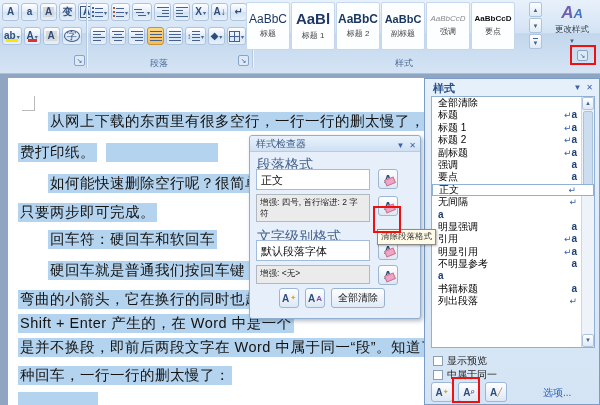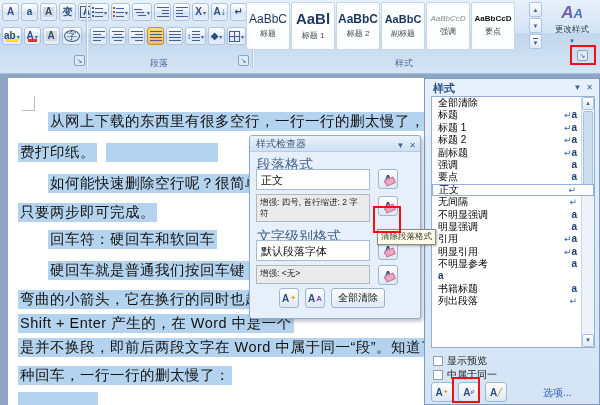--- a/index.html
+++ b/index.html
@@ -414,21 +414,20 @@
       </div>
       <div class="sitem selected">
         <span class="slabel">正文</span>
         <span class="stype">↵</span>
       </div>
       <div class="sitem">
         <span class="slabel">无间隔</span>
         <span class="stype">↵</span>
       </div>
       <div class="sitem">
-        <span class="slabel">不明显强调</span>
         <span class="stype"><b>a</b></span>
       </div>
       <div class="sitem">
         <span class="slabel">明显强调</span>
         <span class="stype"><b>a</b></span>
       </div>
       <div class="sitem">
         <span class="slabel">引用</span>
         <span class="stype">↵<b>a</b></span>
       </div>

